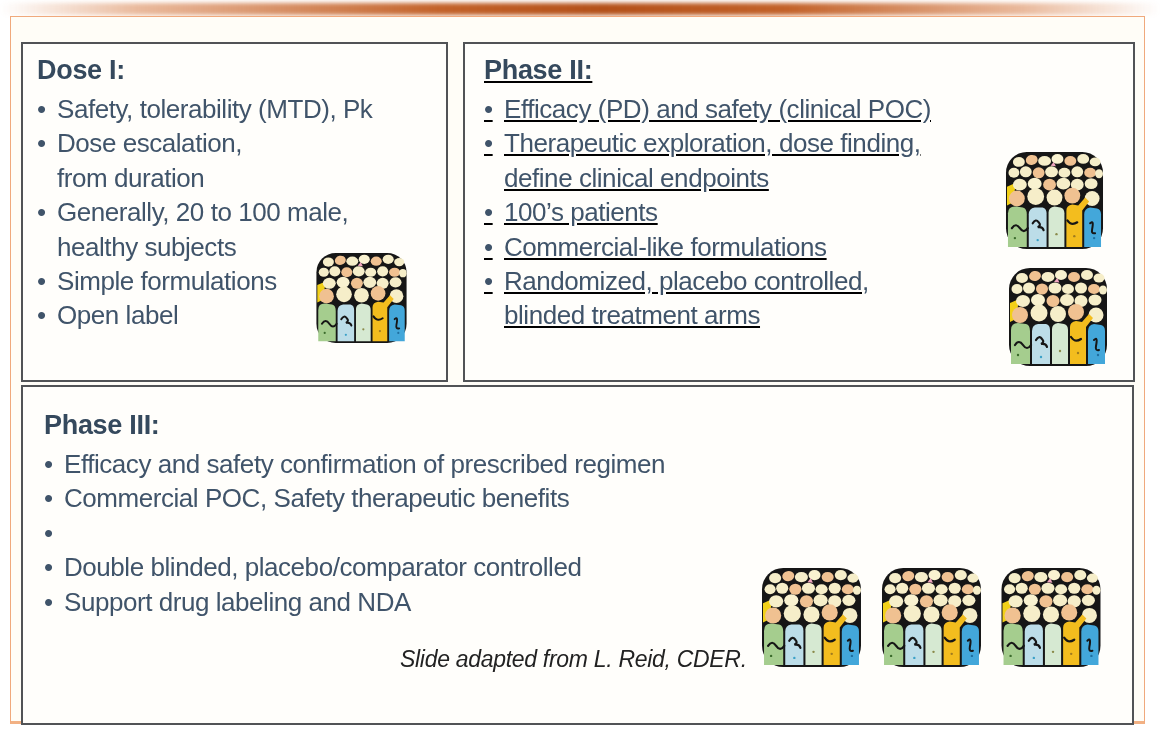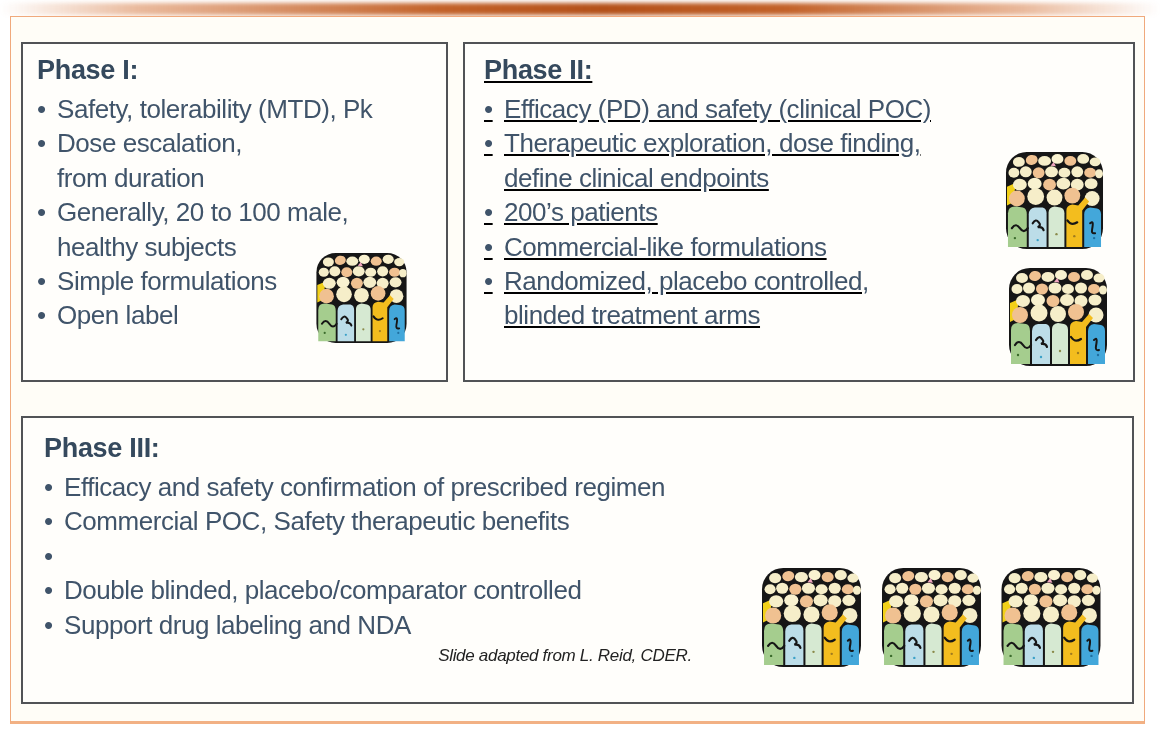--- a/index.html
+++ b/index.html
@@ -40,21 +40,21 @@
   }
 
   .panel {
     position: absolute;
     background: #fffefb;
     border: 2px solid #515356;
     box-sizing: border-box;
   }
   #panel-phase-1 { left: 21px;  top: 42px;  width: 427px;  height: 340px; padding: 8px 6px 0 14px; }
   #panel-phase-2 { left: 463px; top: 42px;  width: 672px;  height: 340px; padding: 8px 6px 0 19px; text-decoration: underline; }
-  #panel-phase-3 { left: 21px;  top: 416px; width: 1113px; height: 288px; padding: 12px 6px 0 21px; }
+  #panel-phase-3 { left: 21px;  top: 385px; width: 1113px; height: 340px; padding: 20px 6px 0 21px; }
 
   .panel-title {
     margin: 0 0 4px 0;
     font-size: 27px;
     font-weight: bold;
     letter-spacing: -0.3px;
     line-height: 36px;
     color: #35495d;
   }
   .line {
@@ -67,21 +67,21 @@
   }
   .bullet { width: 20px; flex: none; }
   .txt { white-space: nowrap; }
 
   .caption {
     position: absolute;
     left: 400px; top: 646px;
     width: 330px;
     text-align: center;
     font-style: italic;
-    font-size: 17px;
+    font-size: 23px;
     letter-spacing: -0.3px;
     color: #222222;
     white-space: nowrap;
   }
 
   .crowd-icon { position: absolute; }
   #crowd-1  { left: 314px;  top: 252px; width: 95px;  height: 92px; }
   #crowd-2a { left: 1004px; top: 151px; width: 101px; height: 99px; }
   #crowd-2b { left: 1007px; top: 267px; width: 102px; height: 100px; }
   #crowd-3a { left: 761px;  top: 567px; width: 101px; height: 101px; }
@@ -145,21 +145,21 @@
       <circle cx="70" cy="86" r="1.2" fill="#a07c20"></circle>
       <circle cx="90" cy="88" r="1.2" fill="#1f6fa0"></circle>
     </g>
   </defs>
 </svg>
 
 <div class="accent-bar"></div>
 <div class="frame"></div>
 
 <section class="panel" id="panel-phase-1">
-  <h2 class="panel-title">Phase I:</h2>
+  <h2 class="panel-title">Dose I:</h2>
   <div class="line">
     <span class="bullet">•</span>
     <span class="txt">Safety, tolerability (MTD), Pk</span>
   </div>
   <div class="line">
     <span class="bullet">•</span>
     <span class="txt">Dose escalation,</span>
   </div>
   <div class="line">
     <span class="bullet"></span>
@@ -192,21 +192,21 @@
   <div class="line">
     <span class="bullet">•</span>
     <span class="txt">Therapeutic exploration, dose finding,</span>
   </div>
   <div class="line">
     <span class="bullet"></span>
     <span class="txt">define clinical endpoints</span>
   </div>
   <div class="line">
     <span class="bullet">•</span>
-    <span class="txt">200’s patients</span>
+    <span class="txt">100’s patients</span>
   </div>
   <div class="line">
     <span class="bullet">•</span>
     <span class="txt">Commercial-like formulations</span>
   </div>
   <div class="line">
     <span class="bullet">•</span>
     <span class="txt">Randomized, placebo controlled,</span>
   </div>
   <div class="line">

